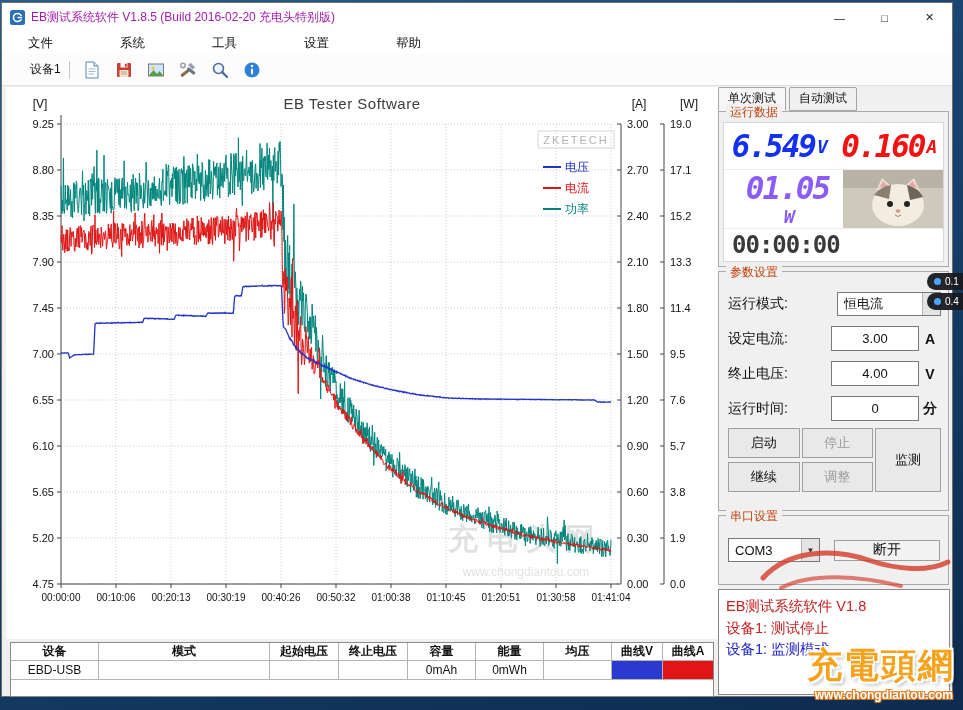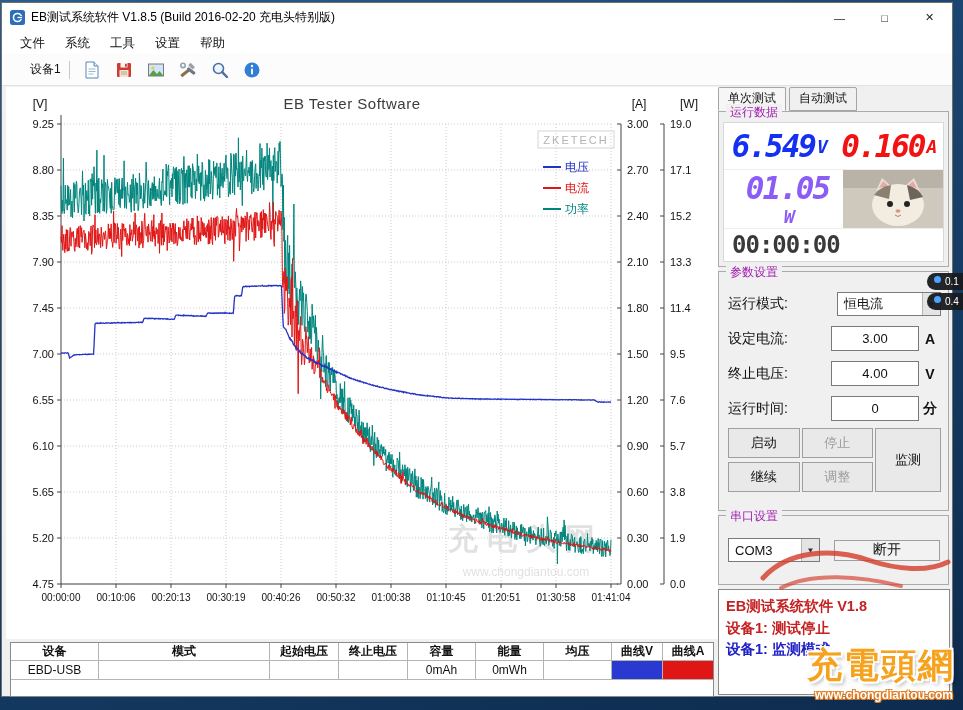--- a/index.html
+++ b/index.html
@@ -9,44 +9,44 @@
     font-family:"Liberation Sans","DejaVu Sans",sans-serif;
     -webkit-font-smoothing:antialiased;
   }
   .window{
     position:absolute;left:1px;top:2px;width:952px;height:695px;
     background:#f0f0f0;border:1px solid #6f6f6f;box-sizing:border-box;
   }
   
   .titlebar{height:29px;background:#fff;display:flex;align-items:center;padding-left:8px;}
   .app-icon{width:15px;height:15px;margin-right:6px;flex:none;display:flex;}
-  .title-text{font-size:12px;color:#000000;white-space:nowrap;}
+  .title-text{font-size:12px;color:#a21caf;white-space:nowrap;}
   .tb-spacer{flex:1;}
   .win-btn{width:45px;height:29px;display:flex;align-items:center;justify-content:center;
     font-size:11px;color:#222;cursor:default;}
   
-  .menubar{height:22px;background:#fff;display:flex;align-items:center;padding-left:8px;}
+  .menubar{height:22px;background:#fff;display:flex;align-items:center;padding-left:16px;gap:47px;}
   .menu-item{font-size:12.5px;color:#111;padding:2px 10px;}
   
   .toolbar{height:31px;background:#fcfcfc;border-bottom:1px solid #e2e2e2;display:flex;align-items:center;padding-left:28px;}
   .device-tab{font-size:12px;color:#111;padding-right:8px;}
   .tb-sep{width:1px;height:18px;background:#c8c8c8;margin-right:10px;}
   .tool-icon{width:24px;height:24px;display:flex;align-items:center;justify-content:center;margin-right:8px;border-radius:2px;}
   
   .content{position:absolute;left:0;top:83px;right:0;bottom:0;background:#f0f0f0;}
   .chart-panel{position:absolute;left:4px;top:1px;width:712px;height:552px;background:#fff;}
   #chart-title{position:absolute;top:8px;left:0;width:660px;text-align:center;font-size:15px;color:#3c3c3c;letter-spacing:.5px;padding-left:16px;}
   #chart-svg{position:absolute;left:0;top:0;font-family:"Liberation Sans",sans-serif;}
   
   .right-panel{position:absolute;left:714px;top:1px;width:236px;height:611px;}
   .rp-tabs{position:absolute;left:2px;top:0;display:flex;}
   .rp-tab{font-size:12px;color:#111;padding:2px 9px 3px 9px;border:1px solid #a5a5a5;border-radius:2px 2px 0 0;margin-right:3px;background:#f0f0f0;}
   .rp-tab.active{background:#f6f6f6;border-bottom-color:#f6f6f6;}
   .groupbox{position:absolute;left:2px;width:231px;border:1px solid #aaaaaa;box-sizing:border-box;}
-  .gb-legend{position:absolute;top:-8px;left:7px;background:#f0f0f0;padding:0 4px;font-size:12px;color:#a21caf;}
+  .gb-legend{position:absolute;top:-8px;left:7px;background:#f0f0f0;padding:0 4px;font-size:12px;color:#c2410c;}
   .rd-inner{position:absolute;left:4px;right:4px;top:10px;bottom:4px;background:#fff;border:1px solid #d8d8d8;display:flex;flex-direction:column;overflow:hidden;}
   .rd-row1{height:46px;display:flex;border-bottom:1px solid #eee;}
   .readout{flex:1;display:flex;align-items:center;justify-content:center;
     font-family:"DejaVu Sans Mono",monospace;font-weight:bold;font-style:italic;letter-spacing:-2px;}
   .readout .val{font-size:31px;}
   .readout .unit{font-size:18px;margin-left:2px;}
   .rd-row2{height:58px;display:flex;border-bottom:1px solid #eee;}
   .rd-row2 .readout{justify-content:flex-start;padding-left:8px;}
   .cat-photo{width:100px;height:58px;flex:none;}
   .rd-row3{flex:1;display:flex;align-items:center;}
@@ -59,33 +59,33 @@
   .combo-arrow{width:17px;height:100%;background:#e4e4e4;border-left:1px solid #b5b5b5;display:flex;align-items:center;justify-content:center;font-size:8px;color:#333;}
   .param-input{margin-left:auto;width:82px;height:21px;background:#fff;border:1px solid #7a7a7a;text-align:center;font-size:13px;font-family:inherit;color:#111;}
   .param-suffix{width:22px;text-align:center;font-size:14px;font-weight:bold;color:#111;flex:none;}
   .btn-grid{position:absolute;left:9px;right:7px;top:156px;display:grid;grid-template-columns:1fr 1fr 66px;grid-template-rows:30px 30px;gap:4px 2px;}
   .pbtn{background:#e9e9e9;border:1px solid #9f9f9f;font-size:13px;font-family:inherit;color:#111;padding:0;cursor:default;}
   .pbtn.disabled{color:#9b9b9b;}
   .pbtn.tall{grid-column:3;grid-row:1/3;}
   .serial-row{display:flex;align-items:center;margin:22px 8px 0 9px;gap:14px;}
   .serial-row .combo{margin-left:0;width:92px;height:24px;}
   .serial-row .pbtn{flex:1;height:21px;font-size:14px;background:#f2f2f2;}
-  .status-box{position:absolute;left:2px;right:2px;top:502px;height:106px;background:#fff;border:1px solid #8a8a8a;box-sizing:border-box;padding:5px 7px;font-weight:bold;}
+  .status-box{position:absolute;left:2px;right:2px;top:502px;height:106px;background:#fff;border:1px solid #8a8a8a;box-sizing:border-box;padding:5px 7px;}
   .status-line{font-size:14.5px;line-height:1.35;margin:2px 0;white-space:nowrap;}
   .status-line.gap{}
   
   .bottom-table{position:absolute;left:8px;top:556px;width:704px;height:55px;background:#fff;border:1px solid #8a8a8a;box-sizing:border-box;}
   .tbl-row{display:grid;grid-template-columns:88px 171px 69px 69px 68px 68px 68px 51px 1fr;}
   .tbl-cell{border-right:1px solid #b4b4b4;border-bottom:1px solid #b4b4b4;height:17px;display:flex;align-items:center;justify-content:center;font-size:12px;color:#111;overflow:hidden;}
   .tbl-cell:last-child{border-right:none;}
   .tbl-head .tbl-cell{font-weight:bold;height:17px;}
   .tbl-data .tbl-cell{height:18px;}
   
   .pills{position:absolute;top:273px;right:0;display:flex;flex-direction:column;gap:3px;z-index:60;}
-  .pill{display:flex;gap:4px;background:rgba(24,25,30,.95);color:#fff;font-size:10px;
+  .pill{display:flex;align-items:center;gap:4px;background:rgba(24,25,30,.95);color:#fff;font-size:10px;
     padding:3px 4px 3px 7px;border-radius:9px 0 0 9px;min-width:25px;}
   .pill-dot{width:7px;height:7px;border-radius:50%;background:#4aa3ff;flex:none;}
   
   .wm-logo{position:absolute;right:2px;top:540px;width:215px;height:168px;z-index:50;text-align:right;pointer-events:none;}
   .wm-scribble{position:absolute;top:0;right:5px;opacity:.8;}
   .wm-text{position:absolute;right:6px;top:102px;font-size:35px;font-weight:bold;color:#f6a21c;letter-spacing:2px;white-space:nowrap;
     text-shadow:-2px -2px 0 #fff,2px -2px 0 #fff,-2px 2px 0 #fff,2px 2px 0 #fff,3px 3px 4px rgba(0,0,0,.35);}
   .wm-url{position:absolute;right:8px;top:148px;font-size:12px;font-weight:bold;color:#fff;
     text-shadow:-1px -1px 0 #e07b1e,1px -1px 0 #e07b1e,-1px 1px 0 #e07b1e,1px 1px 0 #e07b1e;}
 </style>

